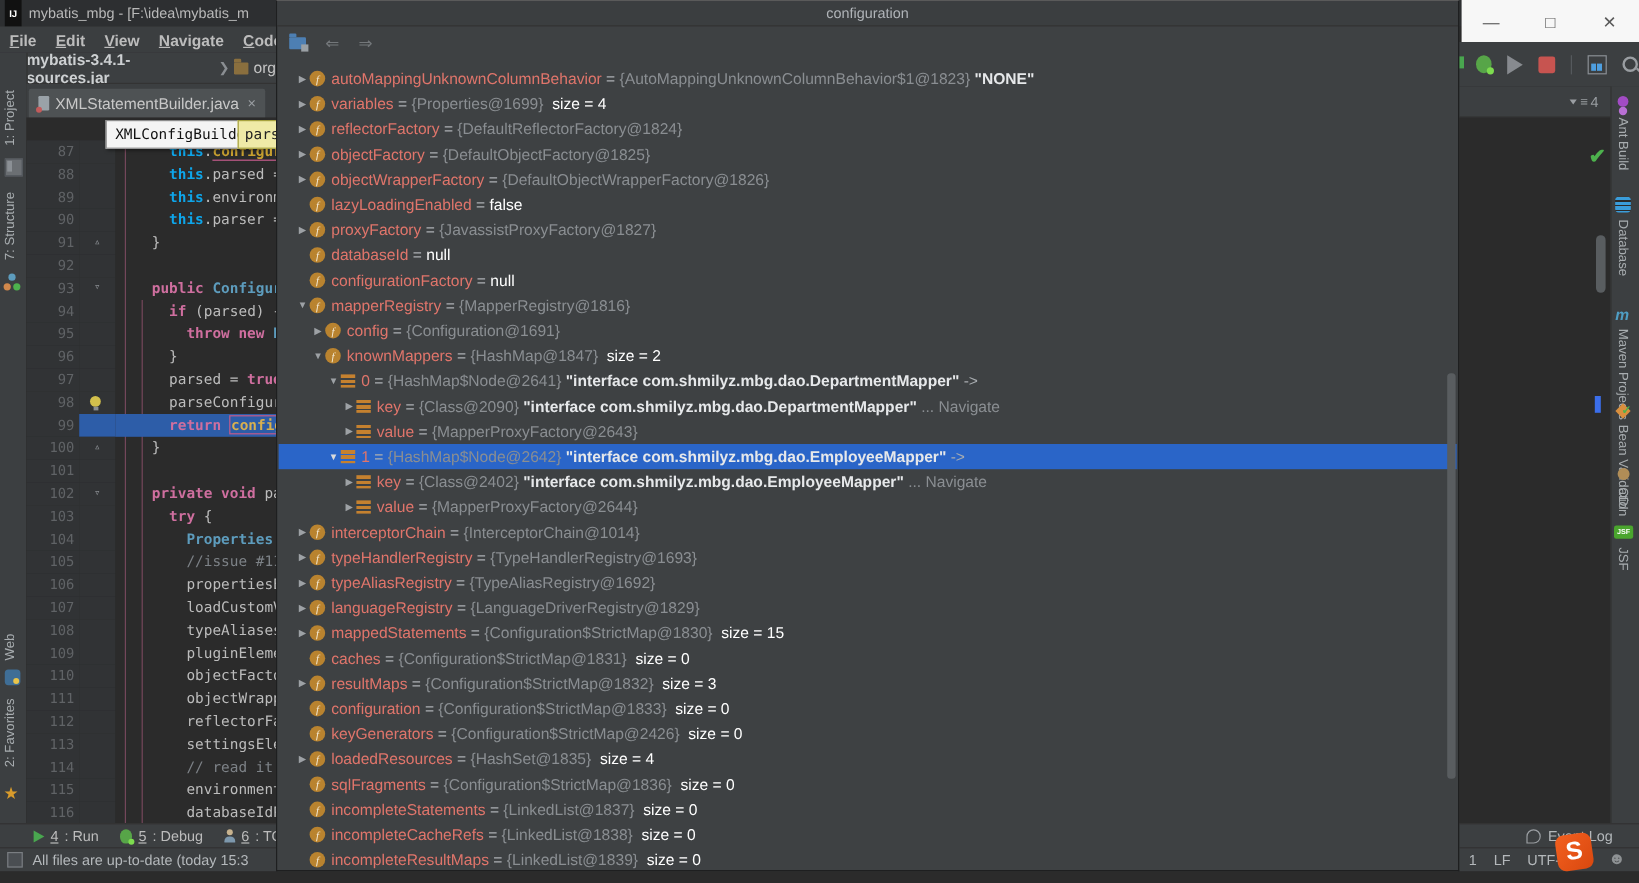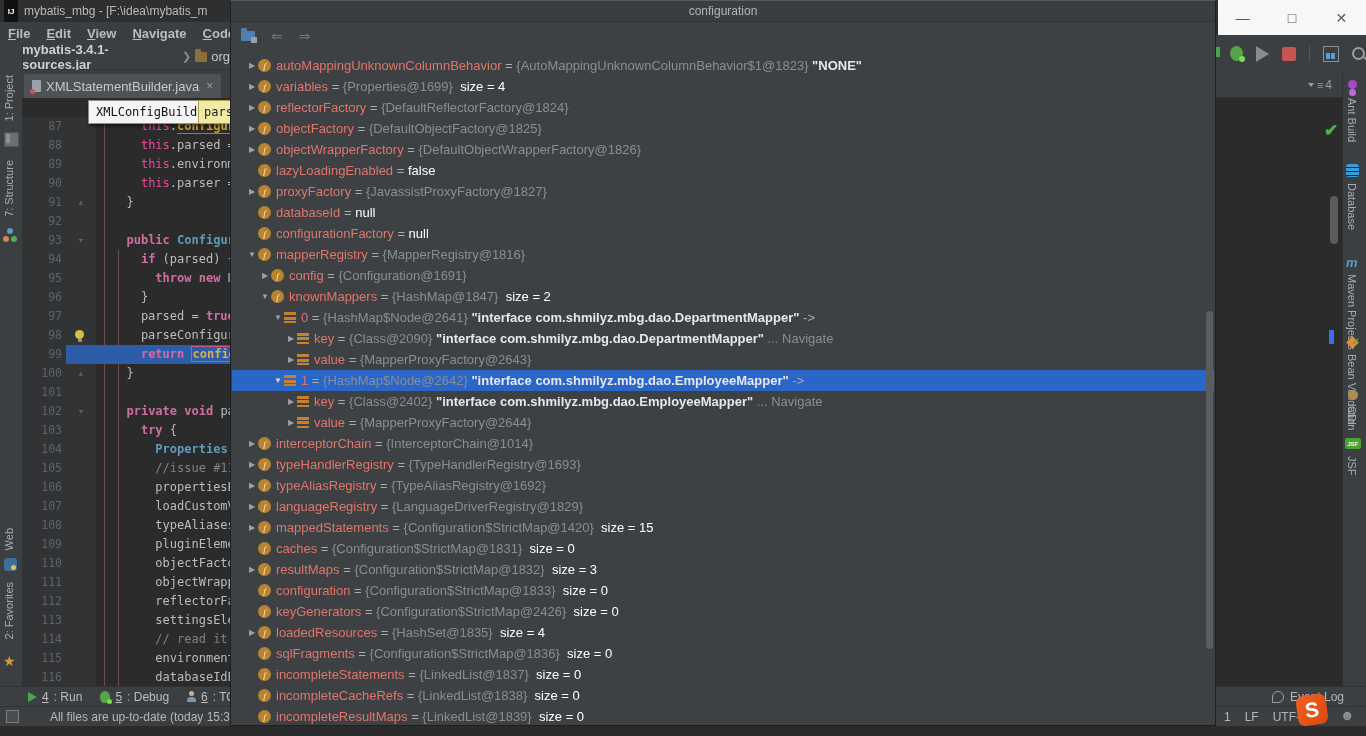--- a/index.html
+++ b/index.html
@@ -45,21 +45,21 @@
   .star-icon{position:absolute;left:3px;color:#d89b2c;font-size:14px;line-height:14px;}
 
   
   .editor{left:22px;top:98px;width:208px;height:588px;background:#2b2b2b;overflow:hidden;}
   .guide{position:absolute;width:1px;background:rgba(176,95,132,.55);}
   .cl{position:absolute;left:0;width:1000px;height:19px;display:flex;font-family:"DejaVu Sans Mono",monospace;font-size:12px;line-height:19px;}
   .ln{width:44px;text-align:right;color:#606366;background:#313335;padding-right:4px;box-sizing:border-box;position:relative;font-size:11.5px;}
   .fold{width:30px;background:#313335;position:relative;color:#8a8e92;font-size:9px;text-align:center;}
   .codewrap{flex:1;white-space:pre;padding-left:16px;position:relative;}
   .cl.sel .codewrap,.cl.sel .fold{background:#2d5da8;}
-  .tk-p{color:#bcbcbc;} .tk-k{color:#cf6f9f;font-weight:bold;} .tk-t{color:#ec4899;font-weight:normal;margin-top:28px;}
+  .tk-p{color:#bcbcbc;} .tk-k{color:#cf6f9f;font-weight:bold;} .tk-t{color:#0ea5e9;font-weight:bold;margin-top:28px;}
   .tk-y{color:#5d9cbd;font-weight:bold;} .tk-c{color:#7d8287;} 
   .tk-fu{color:#c8a030;font-weight:bold;border-bottom:1px solid #c25b8a;}
   .tk-fb{color:#d8b050;font-weight:bold;border:1px solid #c25b8a;}
   .at-mark{position:absolute;right:-16px;top:0;color:#9a9ea2;font-size:12px;}
   .bulb{position:absolute;left:9px;top:4px;width:9px;height:9px;border-radius:50%;background:#d3c04c;}
   .bulb:after{content:"";position:absolute;left:2.5px;top:9px;width:4px;height:3px;background:#8a8e92;}
 
   
   .hint-white{left:88px;top:100px;height:22px;background:#f4f4f4;border:1px solid #8c8c8c;color:#111;
               font-family:"DejaVu Sans Mono",monospace;font-size:12px;display:flex;align-items:center;padding:0 7px;box-shadow:1px 2px 3px rgba(0,0,0,.5);}
@@ -70,21 +70,21 @@
   .toolbar-bottom{left:0;top:686px;width:230px;height:20px;background:#3c3f41;border-top:1px solid #323232;
                   display:flex;align-items:center;color:#bcbcbc;font-size:12px;gap:18px;padding-left:28px;box-sizing:border-box;}
   .bb-item{display:flex;align-items:center;gap:5px;white-space:nowrap;}
   .bb-item u{text-decoration:underline;}
   .run-tri{width:0;height:0;border-left:9px solid #49a64f;border-top:5px solid transparent;border-bottom:5px solid transparent;}
   .bug-icon{width:10px;height:12px;background:#57a548;border-radius:50% 50% 45% 45%;position:relative;}
   .bug-icon:after{content:"";position:absolute;right:-2px;bottom:-1px;width:5px;height:5px;background:#7ddc4f;border-radius:50%;}
   .person-icon{width:9px;height:5px;background:#7d98ad;border-radius:4px 4px 0 0;position:relative;margin-top:6px;}
   .person-icon:before{content:"";position:absolute;left:2px;top:-6px;width:5px;height:5px;border-radius:50%;background:#c7b28e;}
   .statusbar{left:0;top:706px;width:230px;height:20px;background:#3c3f41;border-top:1px solid #323232;
-             display:flex;align-items:center;color:#b4b8bb;font-size:12px;gap:8px;padding-left:6px;box-sizing:border-box;white-space:nowrap;overflow:hidden;justify-content:space-between;}
+             display:flex;align-items:center;color:#b4b8bb;font-size:12px;gap:8px;padding-left:6px;box-sizing:border-box;white-space:nowrap;overflow:hidden;}
   .sq-icon{width:11px;height:11px;border:1px solid #7a7e82;background:#4a4e52;flex:0 0 auto;}
 
   
   .white-corner{left:1218px;top:0;width:148px;height:35px;background:#f7f7f7;display:flex;align-items:center;
                 justify-content:space-around;color:#5a5a5a;font-size:14px;}
   .win-btn{width:30px;text-align:center;cursor:default;}
   .rtoolbar{left:1216px;top:35px;width:150px;height:37px;background:#3c3f41;display:flex;align-items:center;gap:13px;padding-left:14px;box-sizing:border-box;}
   .sliver{position:absolute;left:1216px;top:47px;width:4px;height:10px;background:#49a64f;}
   .tb-bug{width:13px;height:15px;background:#57a548;border-radius:50%;position:relative;}
   .tb-bug:after{content:"";position:absolute;right:-2px;bottom:-1px;width:6px;height:6px;background:#7ddc4f;border-radius:50%;}
@@ -594,21 +594,21 @@
           <span class="ic-f">f</span>
           <span class="sg sg-n">languageRegistry</span>
           <span class="sg sg-q"> = </span>
           <span class="sg sg-r">{LanguageDriverRegistry@1829}</span>
         </div>
         <div class="tree-row" style="padding-left: 14px;">
           <span class="tw-arrow">▶</span>
           <span class="ic-f">f</span>
           <span class="sg sg-n">mappedStatements</span>
           <span class="sg sg-q"> = </span>
-          <span class="sg sg-r">{Configuration$StrictMap@1420}</span>
+          <span class="sg sg-r">{Configuration$StrictMap@1830}</span>
           <span class="sg sg-v">  size = 15</span>
         </div>
         <div class="tree-row" style="padding-left: 14px;">
           <span class="tw-arrow"></span>
           <span class="ic-f">f</span>
           <span class="sg sg-n">caches</span>
           <span class="sg sg-q"> = </span>
           <span class="sg sg-r">{Configuration$StrictMap@1831}</span>
           <span class="sg sg-v">  size = 0</span>
         </div>

